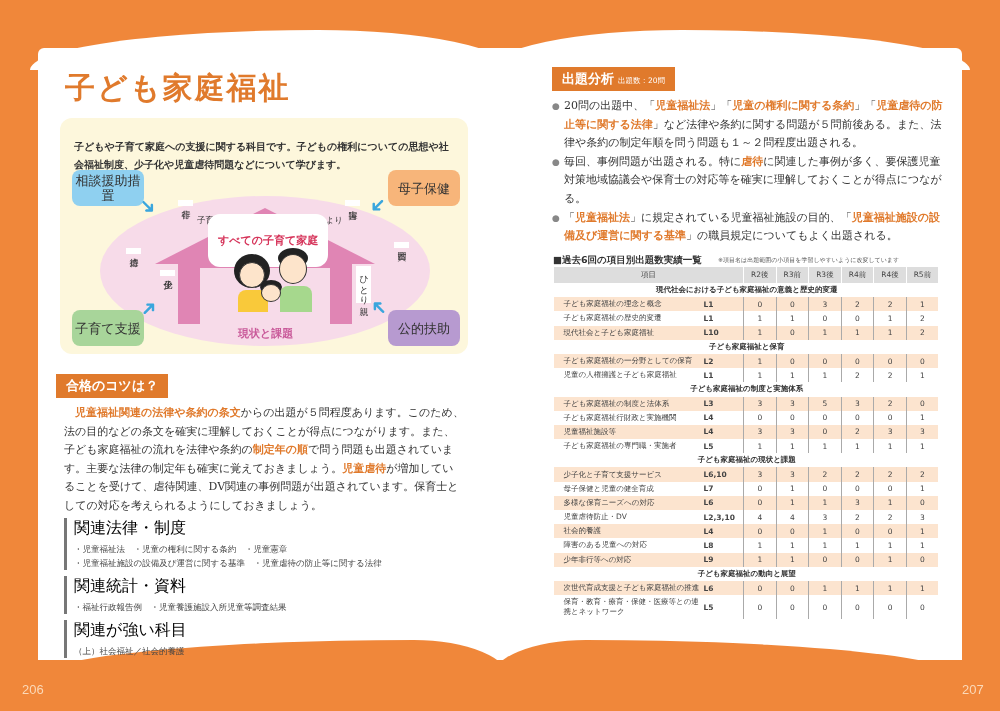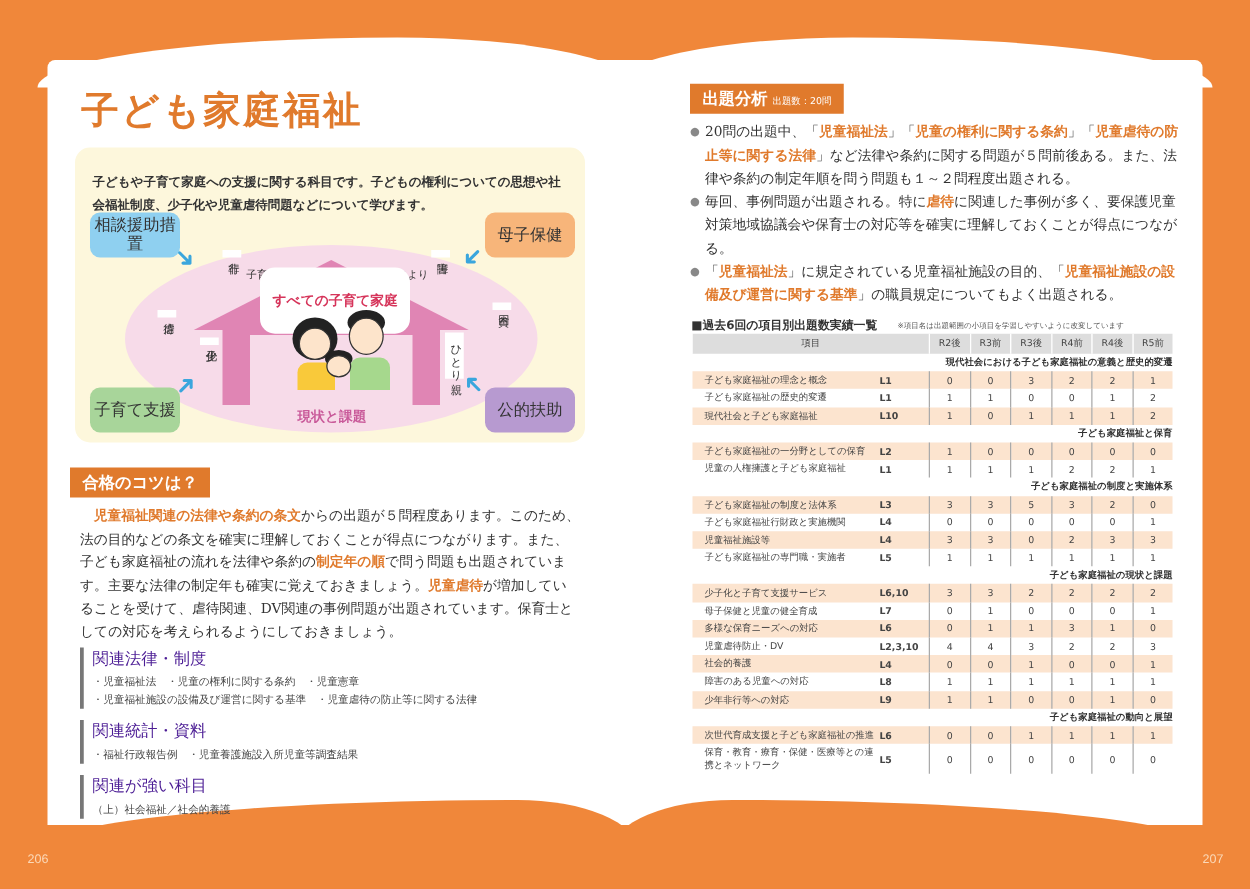--- a/index.html
+++ b/index.html
@@ -5,21 +5,21 @@
   * { box-sizing: border-box; margin: 0; padding: 0; }
   body { width: 1000px; height: 711px; background: #f0873a; font-family: "DejaVu Sans", sans-serif; position: relative; overflow: hidden; }
   .page { position: absolute; background: #fff; }
   .page-left { left: 38px; top: 48px; width: 462px; height: 612px; border-radius: 6px 0 0 0; }
   .page-right { left: 500px; top: 48px; width: 462px; height: 612px; border-radius: 0 6px 0 0; }
   .curve-top-left { position: absolute; left: 30px; top: 30px; width: 480px; height: 40px; background: #fff; border-radius: 60% 40% 0 0 / 100% 100% 0 0; }
   .curve-top-right { position: absolute; left: 490px; top: 30px; width: 480px; height: 40px; background: #fff; border-radius: 40% 60% 0 0 / 100% 100% 0 0; }
   .bottom-wave { position: absolute; left: 0; top: 660px; width: 1000px; height: 51px; background: #f0873a; }
   .bottom-wave-l { position: absolute; left: 30px; top: 640px; width: 480px; height: 40px; background: #f0873a; border-radius: 80% 20% 0 0 / 100% 100% 0 0; }
   .bottom-wave-r { position: absolute; left: 490px; top: 640px; width: 480px; height: 40px; background: #f0873a; border-radius: 20% 80% 0 0 / 100% 100% 0 0; }
-  .page-num { position: absolute; top: 682px; color: #fbd9b8; font-size: 10px; font-family: "Liberation Sans", sans-serif; }
+  .page-num { position: absolute; top: 682px; color: #fbd9b8; font-size: 13px; font-family: "Liberation Sans", sans-serif; }
 
   .title { position: absolute; left: 65px; top: 68px; font-size: 30px; font-weight: bold; color: #e07a2c; letter-spacing: 2px; }
 
   .intro-box { position: absolute; left: 60px; top: 118px; width: 408px; height: 236px; background: #fdf7dc; border-radius: 12px; }
   .intro-text { position: absolute; left: 14px; top: 20px; width: 380px; font-size: 10px; line-height: 18px; color: #333; font-weight: bold; }
   .ellipse { position: absolute; left: 40px; top: 78px; width: 330px; height: 150px; border-radius: 50%; background: #f7dbe9; }
   .house-roof { position: absolute; left: 95px; top: 90px; width: 0; height: 0; border-left: 110px solid transparent; border-right: 110px solid transparent; border-bottom: 56px solid #e085b4; }
   .house-body { position: absolute; left: 118px; top: 146px; width: 174px; height: 60px; background: #e085b4; }
   .house-inner { position: absolute; left: 140px; top: 150px; width: 130px; height: 56px; background: #f7dbe9; }
   .diagram-caption { position: absolute; left: 130px; top: 52px; width: 160px; text-align: center; font-size: 8.5px; line-height: 12px; color: #333; margin-top: 44px; }
@@ -31,37 +31,37 @@
 
   .family { position: absolute; }
   .face { position: absolute; border-radius: 50%; background: #fde4cb; border: 1px solid #333; }
   .hair { position: absolute; border-radius: 50%; background: #222; }
 
   .section-tag { position: absolute; background: #e07a2c; color: #fff; font-weight: bold; padding: 3px 10px; font-size: 13px; }
   .tips-text { position: absolute; left: 64px; top: 404px; width: 400px; font-family: "DejaVu Serif", serif; font-size: 11px; line-height: 18.6px; color: #333; text-indent: 1em; }
   .hl { color: #e07a2c; font-weight: bold; font-family: "DejaVu Sans", sans-serif; }
 
   .related { position: absolute; left: 64px; border-left: 3px solid #777; padding-left: 7px; }
-  .related h4 { font-size: 13px; font-weight: normal; color: #4c1d95; margin-bottom: 3px; }
+  .related h4 { font-size: 16px; font-weight: normal; color: #000000; margin-bottom: 3px; }
   .related .ritem { font-family: "DejaVu Serif", serif; font-size: 8.5px; color: #444; line-height: 14px; }
 
   .analysis-tag { position: absolute; left: 552px; top: 67px; background: #e07a2c; color: #fff; font-weight: bold; padding: 3px 10px; font-size: 13px; }
   .analysis-tag small { font-size: 7.5px; font-weight: normal; margin-left: 4px; }
   .bullets { position: absolute; left: 552px; top: 97px; width: 395px; font-family: "DejaVu Serif", serif; font-size: 11px; line-height: 18.6px; color: #333; }
   .bullet { position: relative; padding-left: 12px; }
   .bullet::before { content: "●"; position: absolute; left: 0; color: #888; font-size: 9px; top: 0; }
 
   .table-title { position: absolute; left: 553px; top: 254px; font-size: 9.5px; font-weight: bold; color: #333; }
   .table-note { position: absolute; left: 718px; top: 256px; font-size: 6px; color: #555; }
   table.exam { position: absolute; left: 553px; top: 267px; width: 385px; border-collapse: collapse; font-size: 7.5px; color: #444; }
   table.exam th { background: #ddd; font-weight: normal; height: 16px; border-left: 1px solid #fff; }
   table.exam td { height: 14.2px; text-align: center; border-left: 1px solid #aaa; }
   table.exam td.name { text-align: left; padding-left: 10px; border-left: none; width: 150px; }
   table.exam td.code { text-align: left; font-weight: bold; border-left: none; width: 40px; }
-  table.exam tr.cat td { font-weight: bold; text-align: right; padding-left: 2px; border-left: none; color: #333; }
+  table.exam tr.cat td { font-weight: bold; text-align: center; padding-left: 2px; border-left: none; color: #333; }
   table.exam tr.odd td { background: #fce4cf; }
   table.exam tr.tall td { height: 24px; }
 </style>
 </head>
 <body>
 
 <div class="curve-top-left"></div>
 <div class="curve-top-right"></div>
 <div class="page page-left"></div>
 <div class="page page-right"></div>

